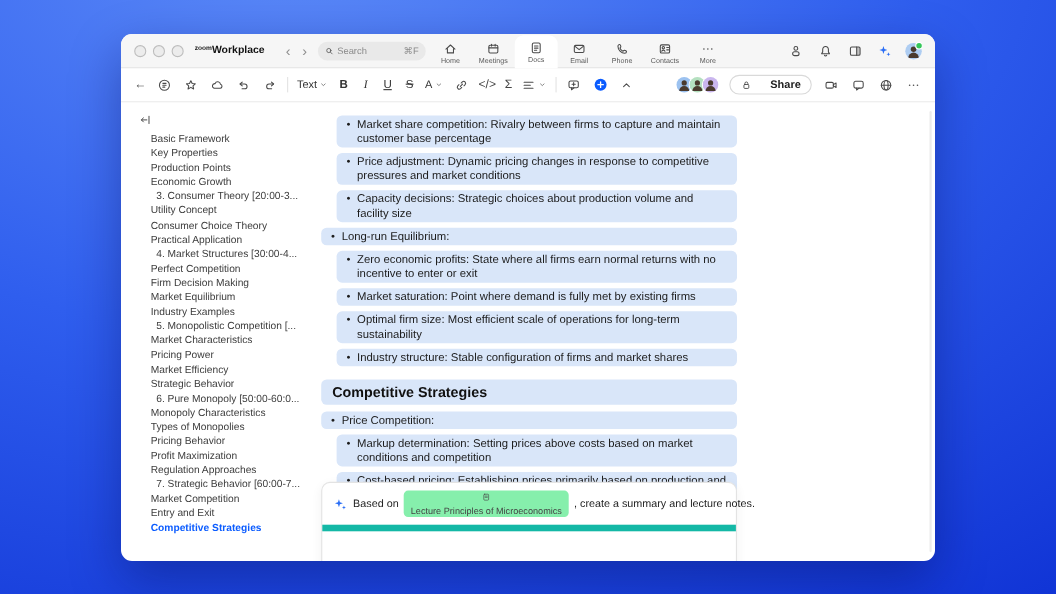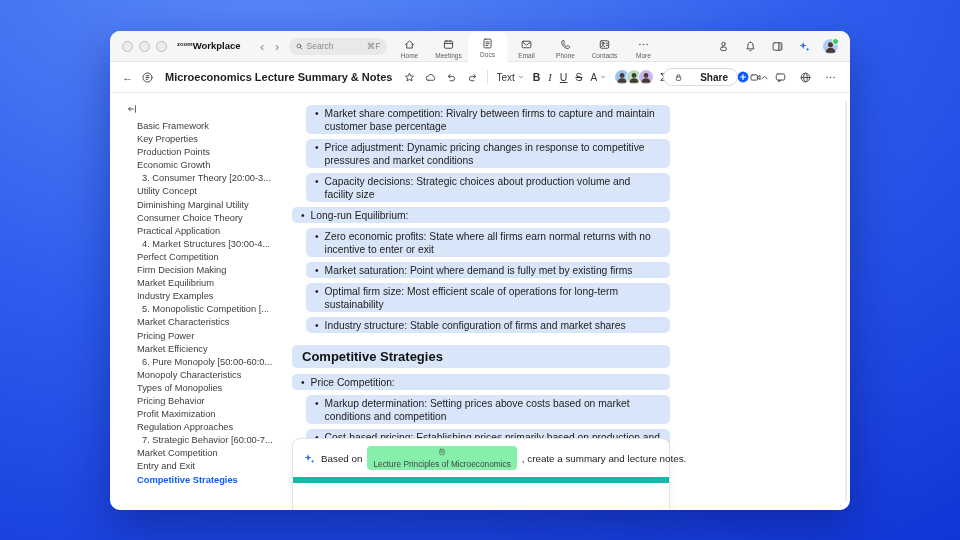--- a/index.html
+++ b/index.html
@@ -215,21 +215,20 @@
 
   <div class="toolbar">
     <div id="toolbar-left" style="display:flex;align-items:center;gap:8px;min-width:0;">
         <span class="glyph">←</span>
         <span class="tico">
           <svg width="13" height="13" viewBox="0 0 16 16" fill="none" stroke="#4a4a4a" stroke-width="1.2" stroke-linecap="round" stroke-linejoin="round">
             <circle cx="8" cy="8" r="5.6"></circle>
             <path d="M6.2 5.9h3.6M6.2 8h3.6M6.2 10.1h2.2"></path>
           </svg>
         </span>
-        <span class="doc-title">Microeconomics Lecture Summary &amp; Notes</span>
         <span class="tico">
           <svg width="13" height="13" viewBox="0 0 16 16" fill="none" stroke="#4a4a4a" stroke-width="1.2" stroke-linecap="round" stroke-linejoin="round">
             <path d="M8 2.9l1.5 3.1 3.4.4-2.5 2.3.7 3.4L8 10.4l-3.1 1.7.7-3.4L3.1 6.4l3.4-.4z"></path>
           </svg>
         </span>
         <span class="tico">
           <svg width="13" height="13" viewBox="0 0 16 16" fill="none" stroke="#4a4a4a" stroke-width="1.2" stroke-linecap="round" stroke-linejoin="round">
             <path d="M4.9 11.4h6.4a2.3 2.3 0 0 0 .3-4.5 3.1 3.1 0 0 0-6-.7 2.6 2.6 0 0 0-.7 5.2z"></path>
           </svg>
         </span>
@@ -382,32 +381,32 @@
             <path d="M10 8H3.4M5.8 5.6 3.4 8l2.4 2.4"></path>
           </svg>
         </div>
       <div id="side-items">
           <div class="side-item l2">Basic Framework</div>
           <div class="side-item l2">Key Properties</div>
           <div class="side-item l2">Production Points</div>
           <div class="side-item l2">Economic Growth</div>
           <div class="side-item l1">3. Consumer Theory [20:00-3...</div>
           <div class="side-item l2">Utility Concept</div>
-          <div class="side-item l2">Diminishing Marginal Utility</div>
           <div class="side-item l2">Consumer Choice Theory</div>
           <div class="side-item l2">Practical Application</div>
           <div class="side-item l1">4. Market Structures [30:00-4...</div>
           <div class="side-item l2">Perfect Competition</div>
           <div class="side-item l2">Firm Decision Making</div>
           <div class="side-item l2">Market Equilibrium</div>
           <div class="side-item l2">Industry Examples</div>
           <div class="side-item l1">5. Monopolistic Competition [...</div>
           <div class="side-item l2">Market Characteristics</div>
           <div class="side-item l2">Pricing Power</div>
           <div class="side-item l2">Market Efficiency</div>
+          <div class="side-item l2">Strategic Behavior</div>
           <div class="side-item l1">6. Pure Monopoly [50:00-60:0...</div>
           <div class="side-item l2">Monopoly Characteristics</div>
           <div class="side-item l2">Types of Monopolies</div>
           <div class="side-item l2">Pricing Behavior</div>
           <div class="side-item l2">Profit Maximization</div>
           <div class="side-item l2">Regulation Approaches</div>
           <div class="side-item l1">7. Strategic Behavior [60:00-7...</div>
           <div class="side-item l2">Market Competition</div>
           <div class="side-item l2">Entry and Exit</div>
           <div class="side-item l2 active">Competitive Strategies</div>

